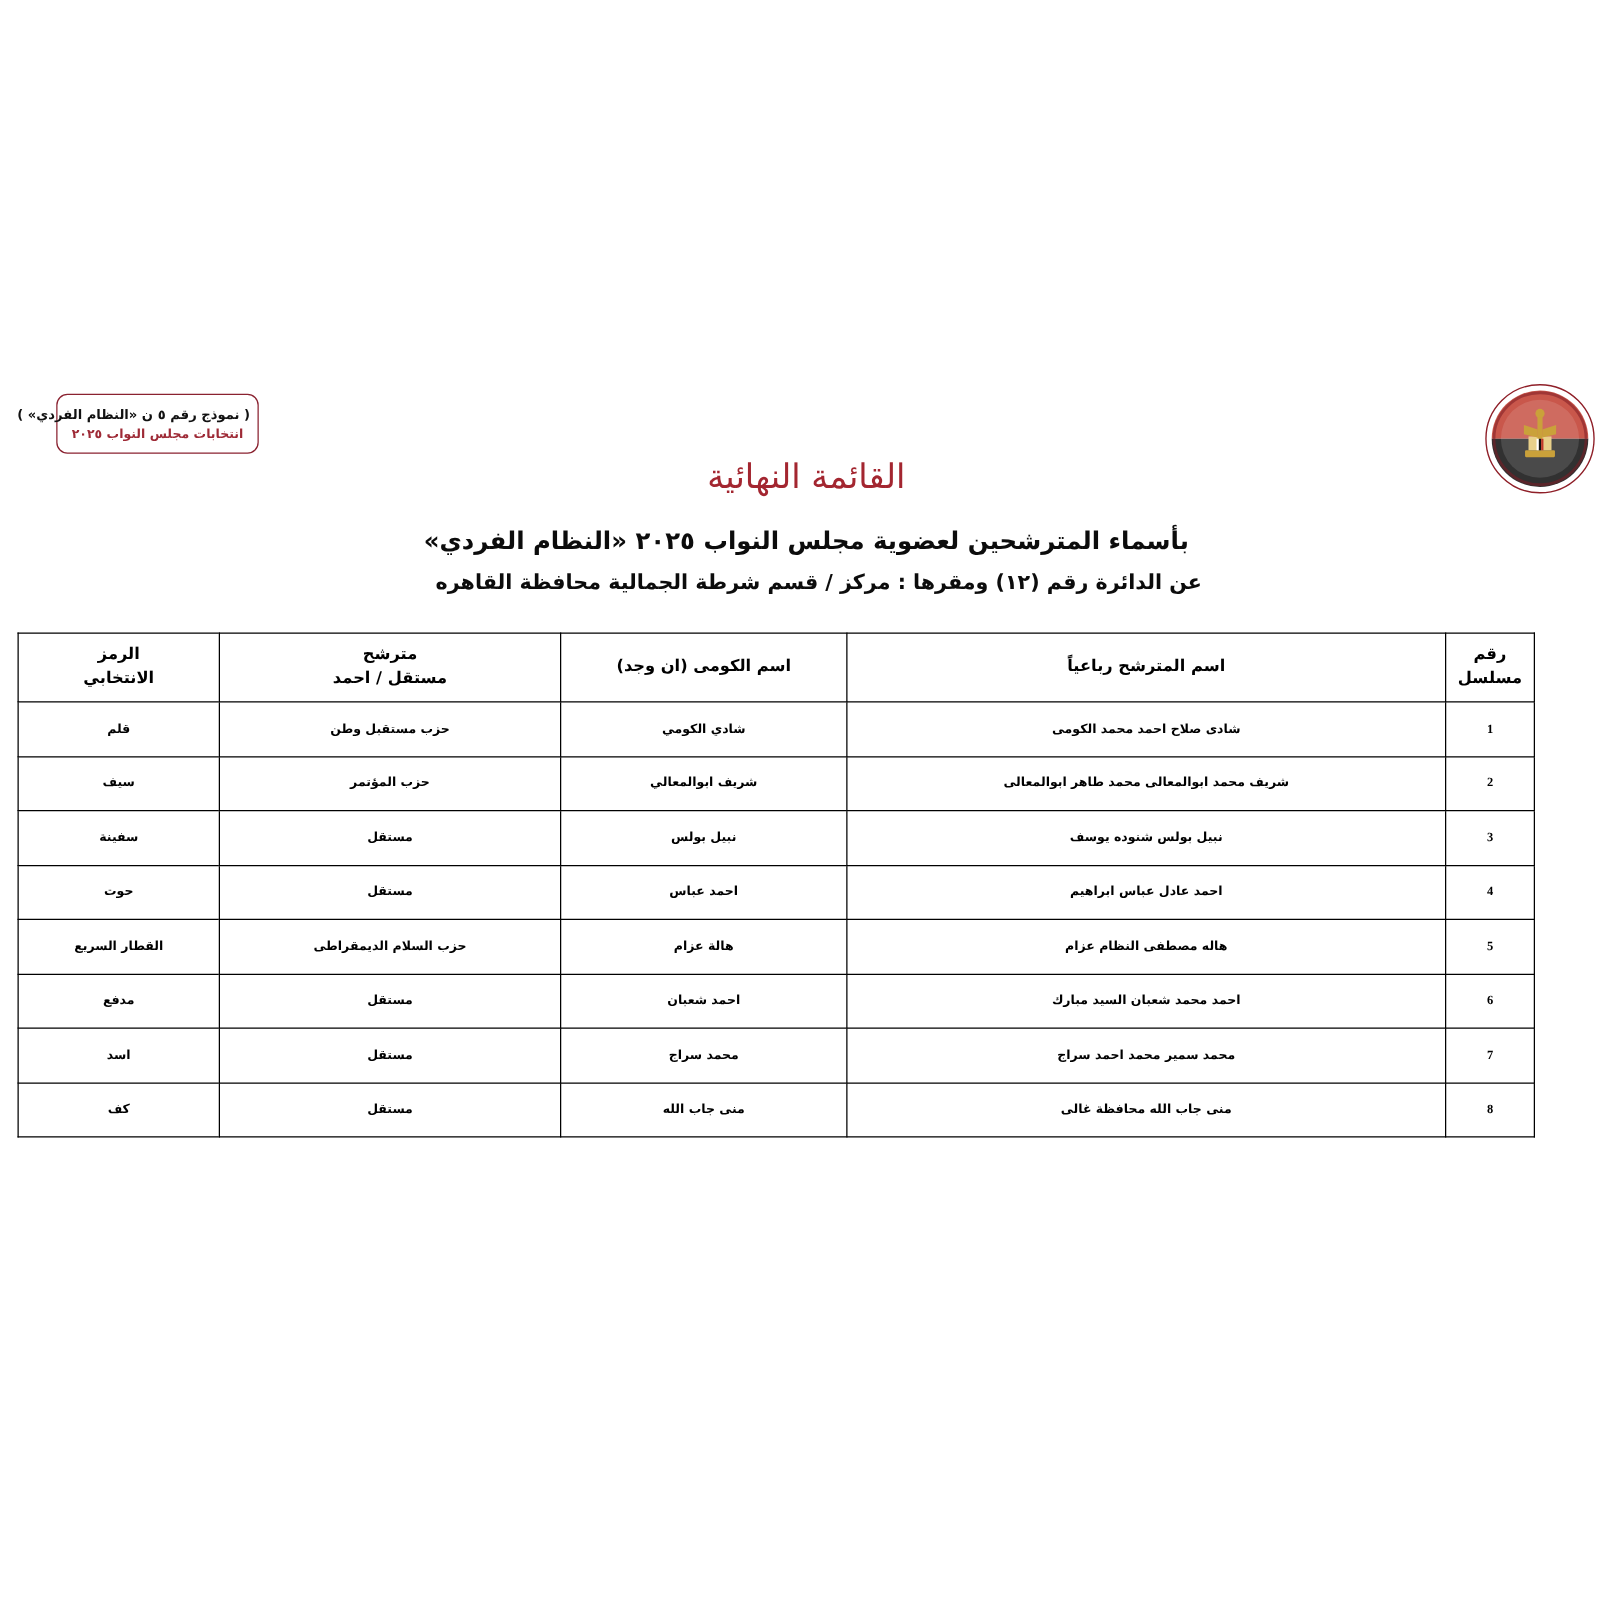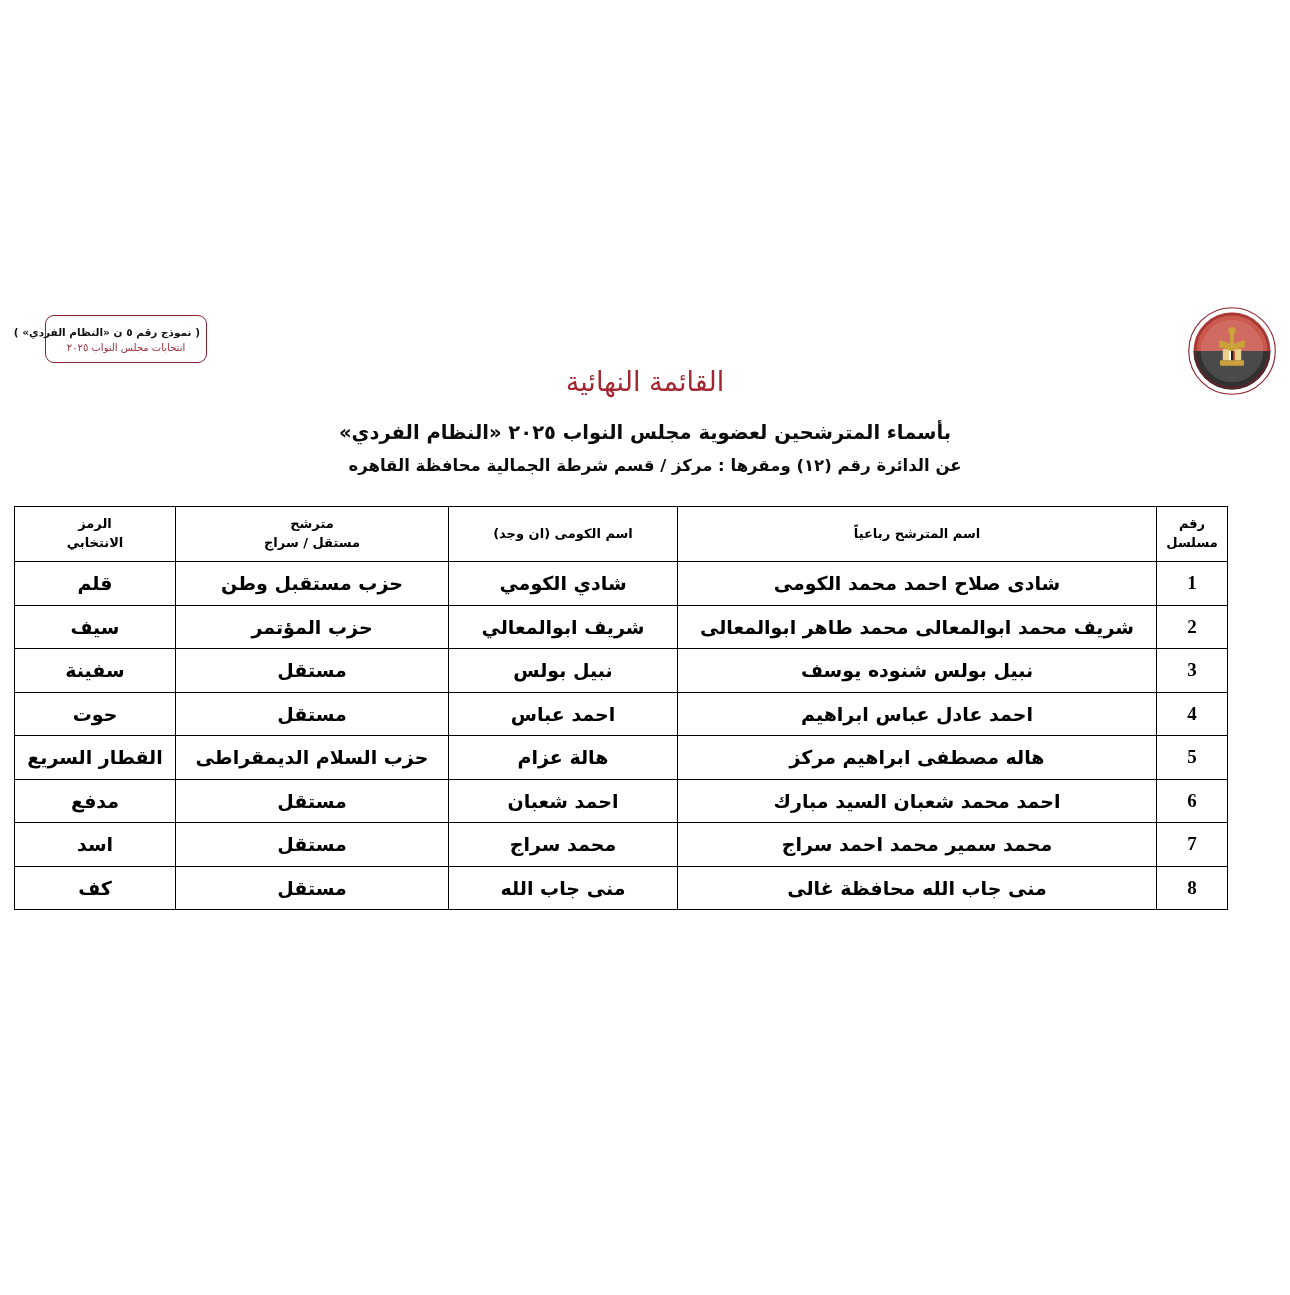--- a/index.html
+++ b/index.html
@@ -36,21 +36,21 @@
     line-height: 1.45;
   }
   .form-box .line1 {
     font-size: 10.5px;
     font-weight: 700;
     color: #111111;
     white-space: nowrap;
   }
   .form-box .line2 {
     font-size: 10px;
-    font-weight: 400;
+    font-weight: 700;
     color: #9e2a36;
     white-space: nowrap;
     margin-top: 1px;
   }
 
   
   .emblem {
     position: absolute;
     left: 1186px;
     top: 305px;
@@ -115,21 +115,21 @@
     color: #000000;
     padding: 0 4px;
   }
   table.final-list thead th {
     height: 54px;
     font-size: 13px;
     line-height: 1.45;
   }
   table.final-list tbody td {
     height: 42.5px;
-    font-size: 19px;
+    font-size: 10px;
   }
   td.col-serial, th.col-serial { width: 62px; font-size: 14px; }
   td.col-name,   th.col-name   { width: 470px; }
   td.col-nick,   th.col-nick   { width: 220px; }
   td.col-party,  th.col-party  { width: 264px; }
   td.col-symbol, th.col-symbol { width: 152px; }
 
   td.col-serial { font-family: "Liberation Serif", "DejaVu Serif", serif; font-weight: 700; }
 </style>
 </head>
@@ -173,21 +173,21 @@
       <thead>
         <tr>
           <th class="col-serial">
             <div>رقم</div>
             <div>مسلسل</div>
           </th>
           <th class="col-name">اسم المترشح رباعياً</th>
           <th class="col-nick">اسم الكومى (ان وجد)</th>
           <th class="col-party">
             <div>مترشح</div>
-            <div>مستقل / سراج</div>
+            <div>مستقل / احمد</div>
           </th>
           <th class="col-symbol">
             <div>الرمز</div>
             <div>الانتخابي</div>
           </th>
         </tr>
       </thead>
       <tbody id="table-body">
           <tr>
             <td class="col-serial">1</td>
@@ -212,21 +212,21 @@
           </tr>
           <tr>
             <td class="col-serial">4</td>
             <td class="col-name">احمد عادل عباس ابراهيم</td>
             <td class="col-nick">احمد عباس</td>
             <td class="col-party">مستقل</td>
             <td class="col-symbol">حوت</td>
           </tr>
           <tr>
             <td class="col-serial">5</td>
-            <td class="col-name">هاله مصطفى ابراهيم مركز</td>
+            <td class="col-name">هاله مصطفى النظام عزام</td>
             <td class="col-nick">هالة عزام</td>
             <td class="col-party">حزب السلام الديمقراطى</td>
             <td class="col-symbol">القطار السريع</td>
           </tr>
           <tr>
             <td class="col-serial">6</td>
             <td class="col-name">احمد محمد شعبان السيد مبارك</td>
             <td class="col-nick">احمد شعبان</td>
             <td class="col-party">مستقل</td>
             <td class="col-symbol">مدفع</td>

